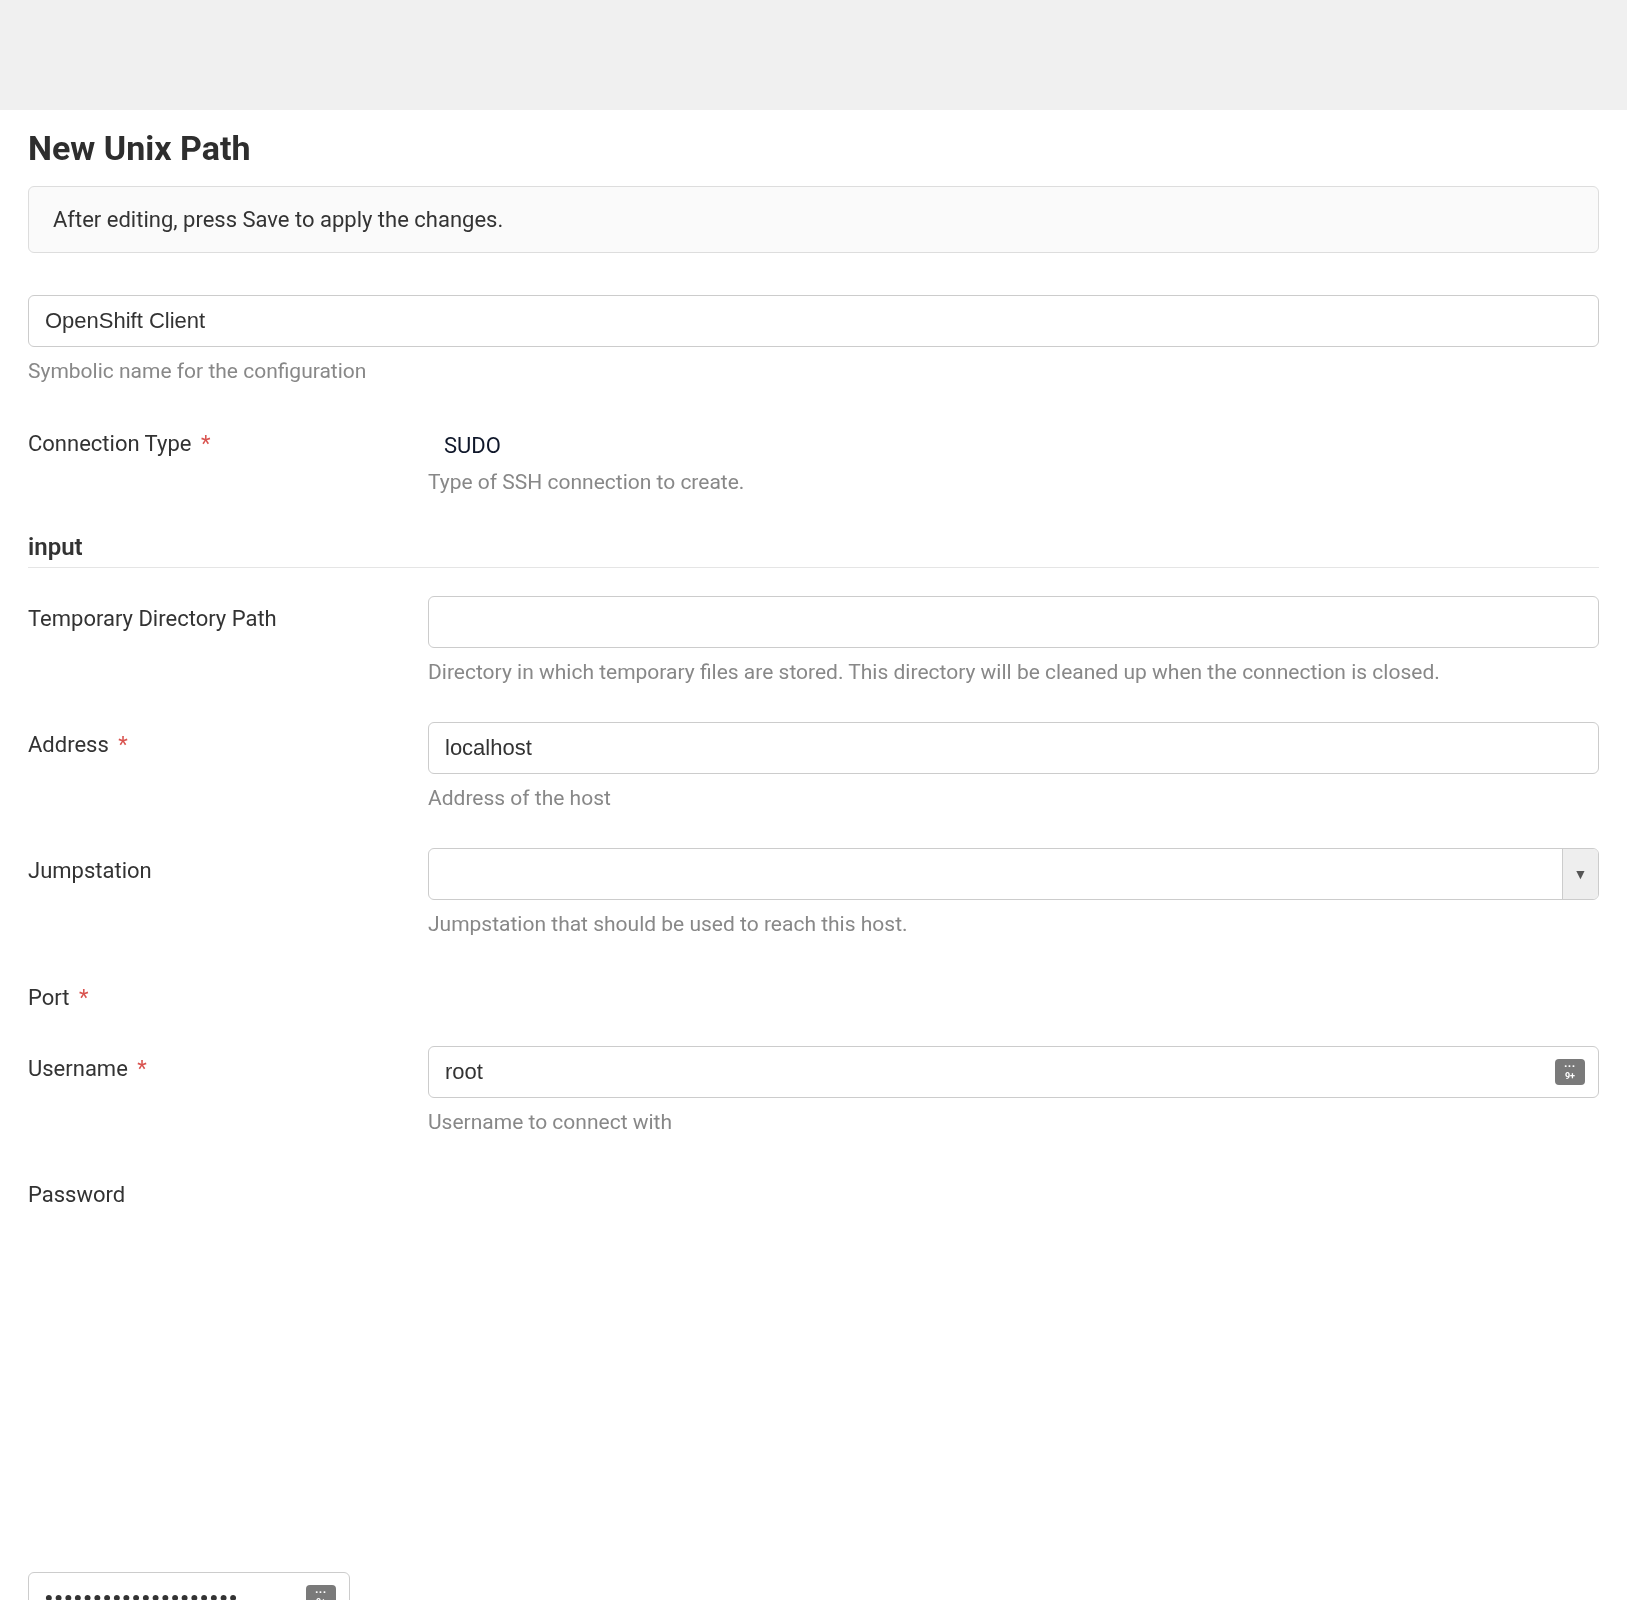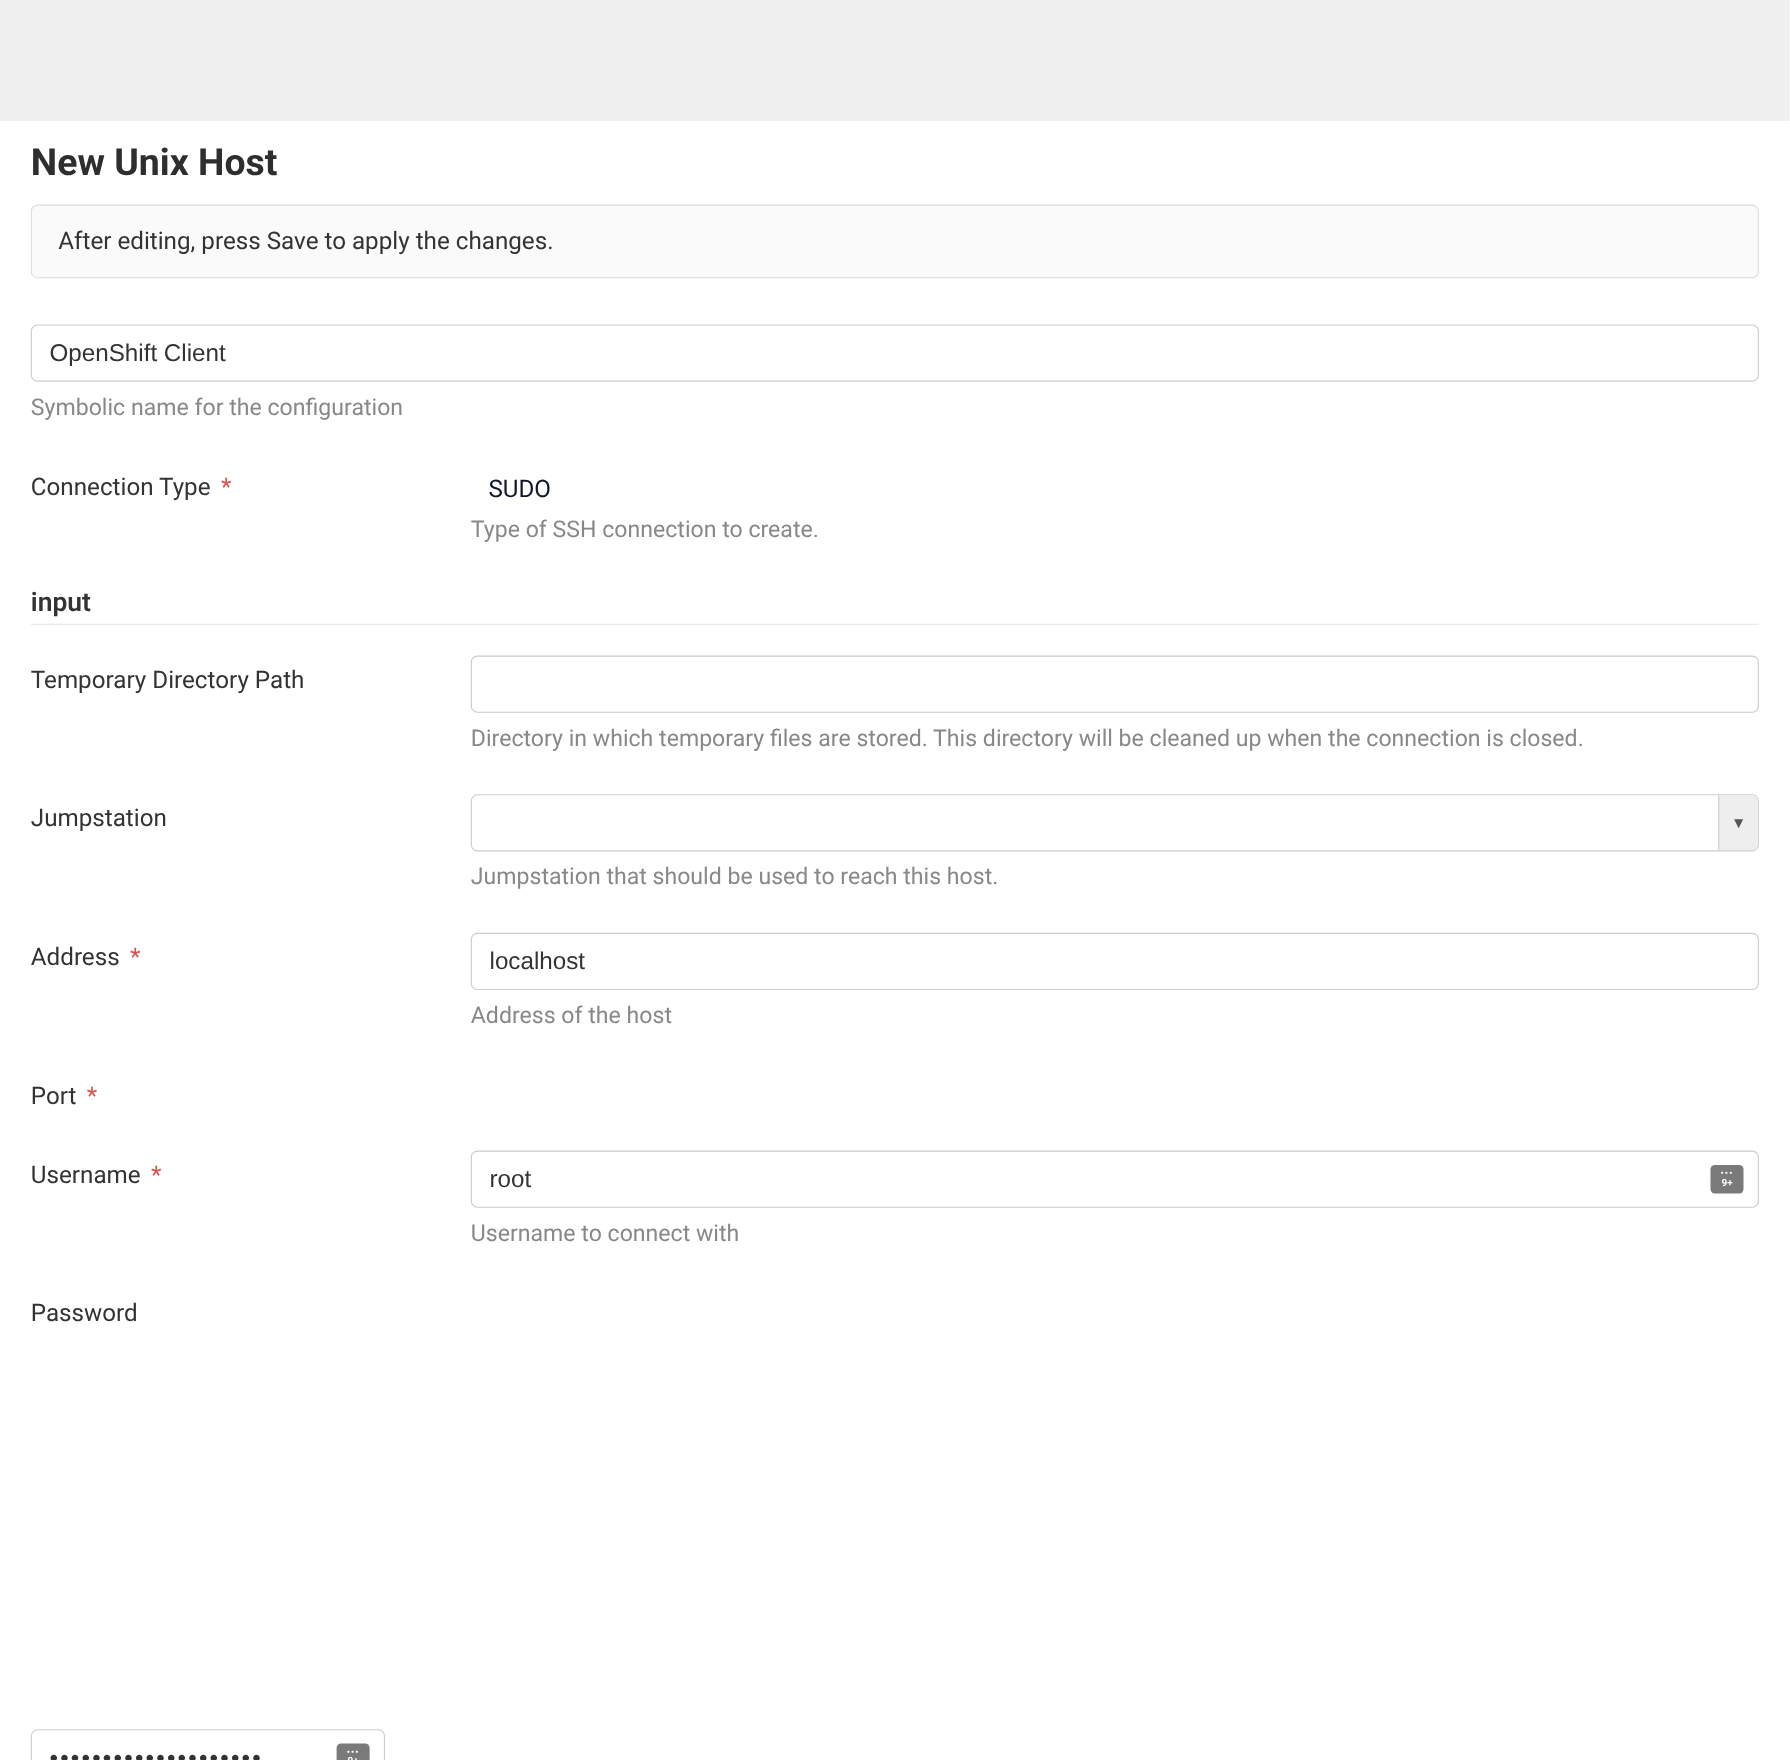--- a/index.html
+++ b/index.html
@@ -131,21 +131,21 @@
   .input-trailing-icon .dots { letter-spacing:1px; font-weight:bold; font-size:8px; }
   .input-trailing-icon .nine { font-size:9px; font-weight:bold; margin-top:1px; }
 </style>
 </head>
 <body>
 
 <div class="topbar"></div>
 
 <div class="content">
 
-  <h1 class="page-title">New Unix Host</h1>
+  <h1 class="page-title">New Unix Path</h1>
 
   <div class="info-box">After editing, press Save to apply the changes.</div>
 
   <div class="form-row">
     <div class="form-field">
       <input class="text-input" type="text" value="OpenShift Client" style="">
       <div class="help-text">Symbolic name for the configuration</div>
     </div>
   </div>
 
@@ -163,44 +163,44 @@
   <h2 class="section-title">input</h2>
   <hr class="section-rule">
 
   <div class="form-row">
     <div class="form-label wide">
       <span>Temporary Directory Path</span>
     </div>
     <div class="form-field">
       <input class="text-input" type="text" value="" style="">
       <div class="help-text">Directory in which temporary files are stored. This directory will be cleaned up when the connection is closed.</div>
+    </div>
+  </div>
+
+  <div class="form-row">
+    <div class="form-label">
+      <span>Address</span>
+      <span class="req">*</span>
+    </div>
+    <div class="form-field">
+      <input class="text-input" type="text" value="localhost" style="">
+      <div class="help-text">Address of the host</div>
     </div>
   </div>
 
   <div class="form-row">
     <div class="form-label">
       <span>Jumpstation</span>
     </div>
     <div class="form-field">
       <div class="select-wrap">
         <div class="select-value"></div>
         <div class="select-caret">▼</div>
       </div>
       <div class="help-text">Jumpstation that should be used to reach this host.</div>
-    </div>
-  </div>
-
-  <div class="form-row">
-    <div class="form-label">
-      <span>Address</span>
-      <span class="req">*</span>
-    </div>
-    <div class="form-field">
-      <input class="text-input" type="text" value="localhost" style="">
-      <div class="help-text">Address of the host</div>
     </div>
   </div>
 
   <div class="form-row">
     <div class="form-label">
       <span>Port</span>
       <span class="req">*</span>
     </div>
   </div>
 

